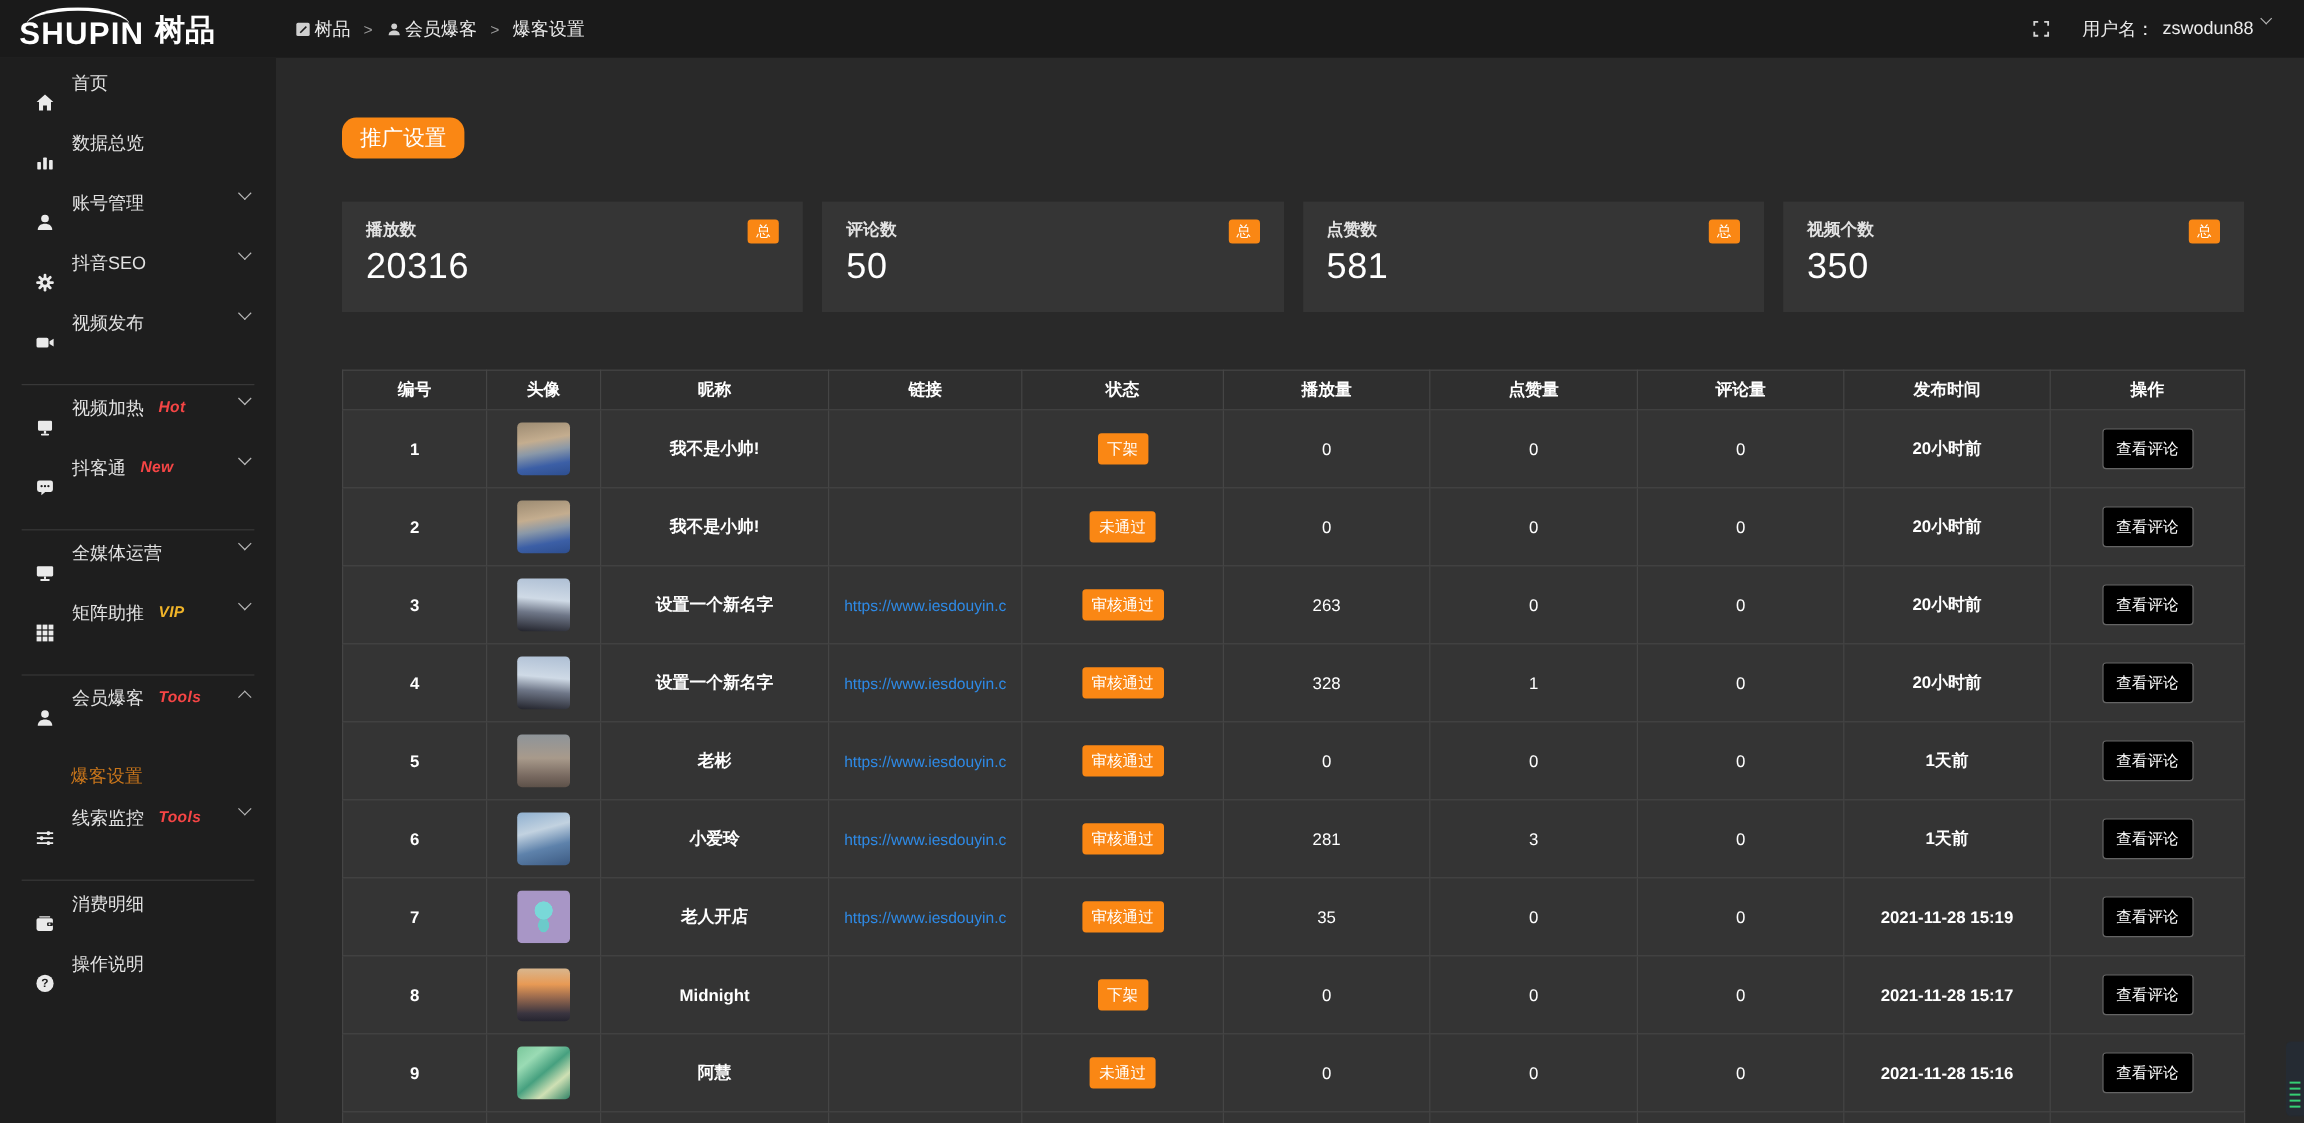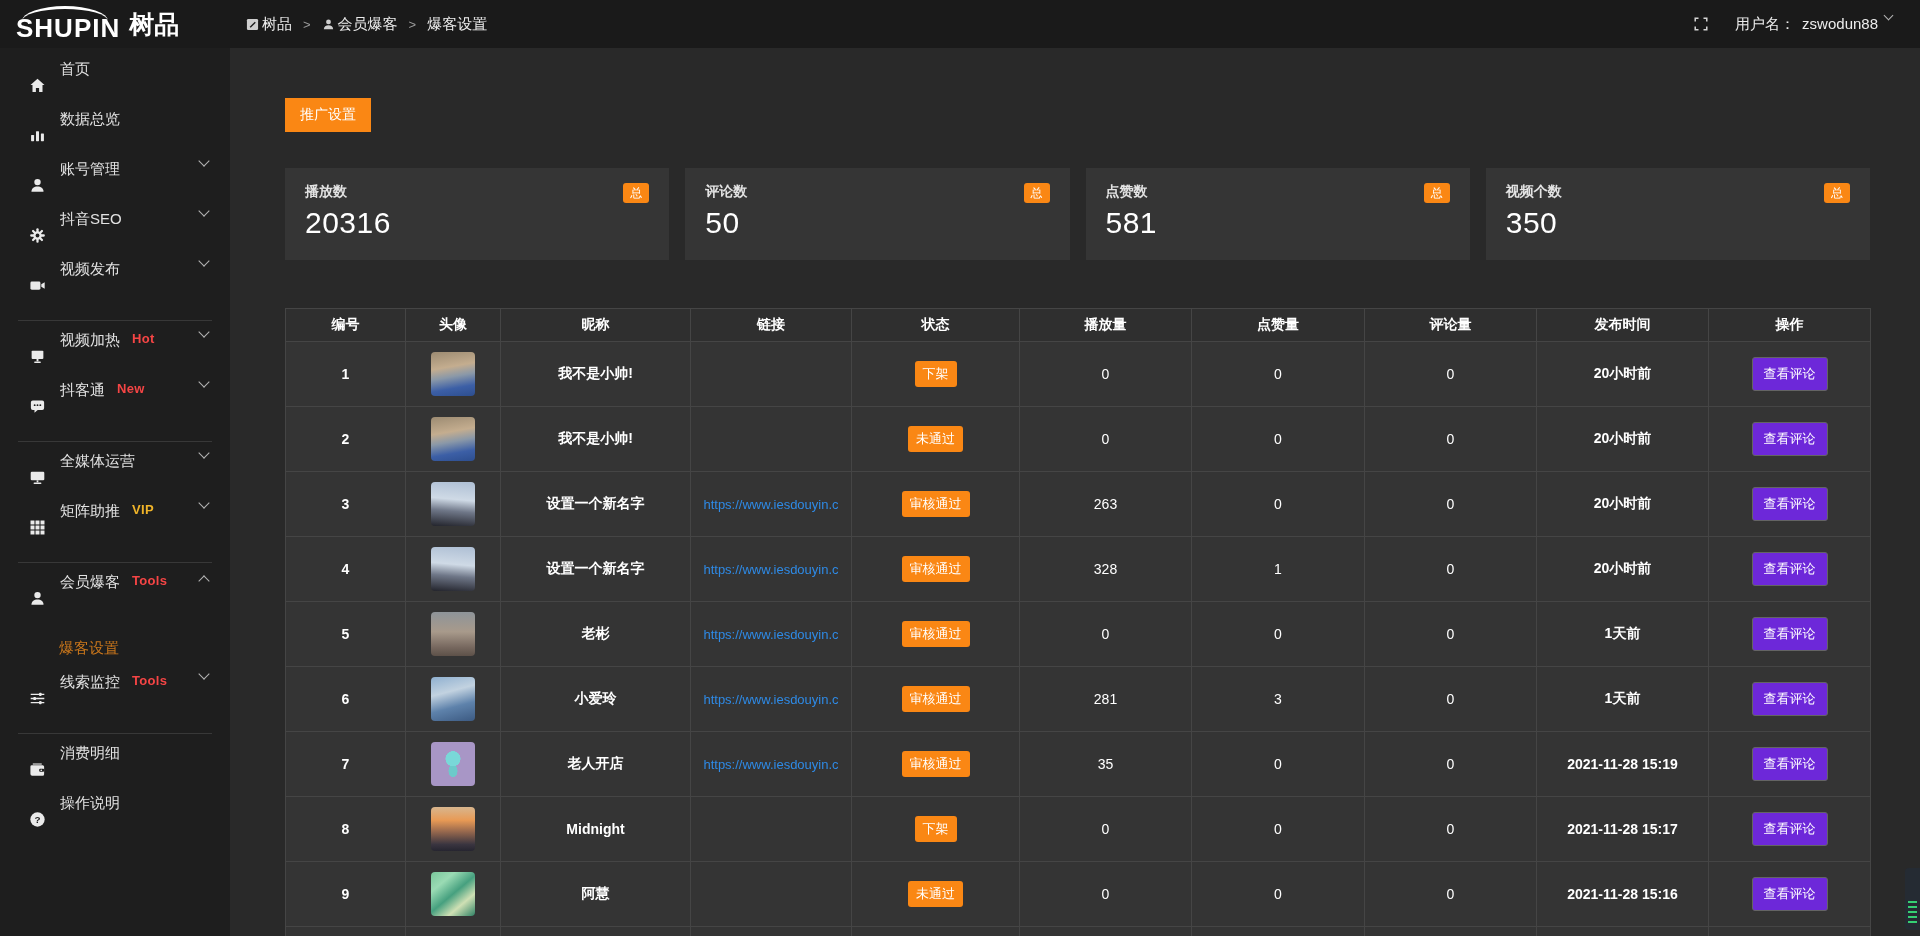--- a/index.html
+++ b/index.html
@@ -20,50 +20,50 @@
   .crumb-sep{color:#9a9a9a;margin:0 11px;font-size:13px}
   .topbar-right{margin-left:auto;display:flex;align-items:center;padding-right:28px;color:#ececec;font-size:15px;gap:26px}
   .user-chip{display:flex;align-items:flex-start;gap:7px;cursor:pointer}
 
   
   .sidebar{position:fixed;top:48px;left:0;bottom:0;width:230px;background:#1e1e1e;padding-top:12px;overflow:hidden;z-index:2}
   .sb-item{display:flex;height:50px;padding:0 22px 0 27px;cursor:pointer;color:#e2e2e2}
   .icon{display:inline-flex;align-items:center;justify-content:center;color:#eaeaea}
   .sb-item .icon{width:20px;flex:0 0 20px}
   .sb-label{margin-left:13px;font-size:15px;white-space:nowrap}
-  .sb-badge{margin-left:12px;font-weight:bold;font-size:13px;letter-spacing:.3px}
+  .sb-badge{margin-left:12px;font-style:italic;font-weight:bold;font-size:13px;letter-spacing:.3px}
   .sb-badge.red{color:var(--badge_red)}
   .sb-badge.gold{color:var(--badge_vip)}
   .chev{width:8px;height:8px;border-right:1.6px solid #b5b5b5;border-bottom:1.6px solid #b5b5b5;display:inline-block;flex:0 0 auto}
   .chev.down{transform:rotate(45deg);margin-top:-3px}
   .chev.up{transform:rotate(-135deg);margin-top:4px}
   .sb-item .chev{margin-left:auto}
   .sb-sub{height:50px;line-height:50px;padding-left:59px;font-size:15px;color:#dedede;cursor:pointer}
   .sb-sub.active{color:var(--active_orange)}
   .sb-divider{height:1px;background:#383838;margin:10px 18px}
 
   
   .content{margin-left:230px;height:calc(936px - 48px);background:#292929;padding:50px 50px 0 55px;overflow:hidden}
-  .promo-btn{background:var(--accent);color:#fff;border:none;border-radius:0;padding:0 15px;height:34px;font-size:14px;cursor:pointer;font-family:inherit}
+  .promo-btn{background:var(--accent);color:#fff;border:none;border-radius:12px;padding:0 15px;height:34px;font-size:18px;cursor:pointer;font-family:inherit}
   .cards{display:flex;gap:16px;margin-top:36px}
   .card{flex:1;background:#353535;height:92px;padding:15px 20px}
   .card-top{display:flex;justify-content:space-between;align-items:flex-start}
   .card-label{font-size:14px;color:#e3e3e3;font-weight:700}
   .card-badge{background:var(--accent);color:#fff;font-size:12px;padding:3px 7px;border-radius:3px;line-height:1.2}
   .card-value{font-size:30px;color:#fff;margin-top:3px;font-weight:400;letter-spacing:.5px}
 
   .table-wrap{margin-top:48px}
   table{width:100%;border-collapse:collapse;table-layout:fixed;background:#343434}
   th{background:#2f2f2f;height:33px;font-size:14px;font-weight:700;color:#fff;border:1px solid #454545;text-align:center}
   td{height:65px;text-align:center;color:#fff;font-size:14px;border:1px solid #454545;overflow:hidden;white-space:nowrap}
   .cell-nick,.cell-time,.cell-no{font-weight:700}
   .avatar{width:44px;height:44px;border-radius:4px;margin:0 auto}
   .link{color:var(--link);font-size:13px;text-decoration:none;cursor:pointer}
   .status-badge{display:inline-block;background:var(--accent);color:#fff;font-size:13px;font-weight:400;padding:5px 8px;border-radius:3px;line-height:1.2}
-  .ghost-btn{background:#6d28d9;border:1px solid #646464;color:#fff;font-size:13px;padding:7px 11px;border-radius:3px;cursor:pointer;font-family:inherit}
+  .ghost-btn{background:#000000;border:1px solid #646464;color:#fff;font-size:13px;padding:7px 11px;border-radius:3px;cursor:pointer;font-family:inherit}
 
   
   .av1{background:linear-gradient(170deg,#9c8b72 0%,#c4ad8f 35%,#8a98a8 55%,#3c5fa6 78%,#2d4e8f 100%)}
   .av2{background:linear-gradient(185deg,#aebfd4 0%,#cfdae6 40%,#6f7788 65%,#23242c 100%)}
   .av3{background:linear-gradient(180deg,#8e9499 0%,#a89a8b 45%,#77685f 80%,#5d5149 100%)}
   .av4{background:linear-gradient(165deg,#8fb0d0 0%,#c2d2e0 35%,#5e82ab 65%,#3c5a82 100%)}
   .av5{background:radial-gradient(circle at 50% 38%,#79d8d8 0 21%,rgba(0,0,0,0) 22%),radial-gradient(ellipse at 50% 66%,#6ccaca 0 14%,rgba(0,0,0,0) 15%),#a896c6}
   .av6{background:linear-gradient(180deg,#d8b68e 0%,#e89a55 30%,#9a6a4e 55%,#3a3540 85%,#262530 100%)}
   .av7{background:linear-gradient(140deg,#79c79b 0%,#9adbb4 25%,#46a07f 50%,#cfe0b4 72%,#2f8265 100%)}
 

